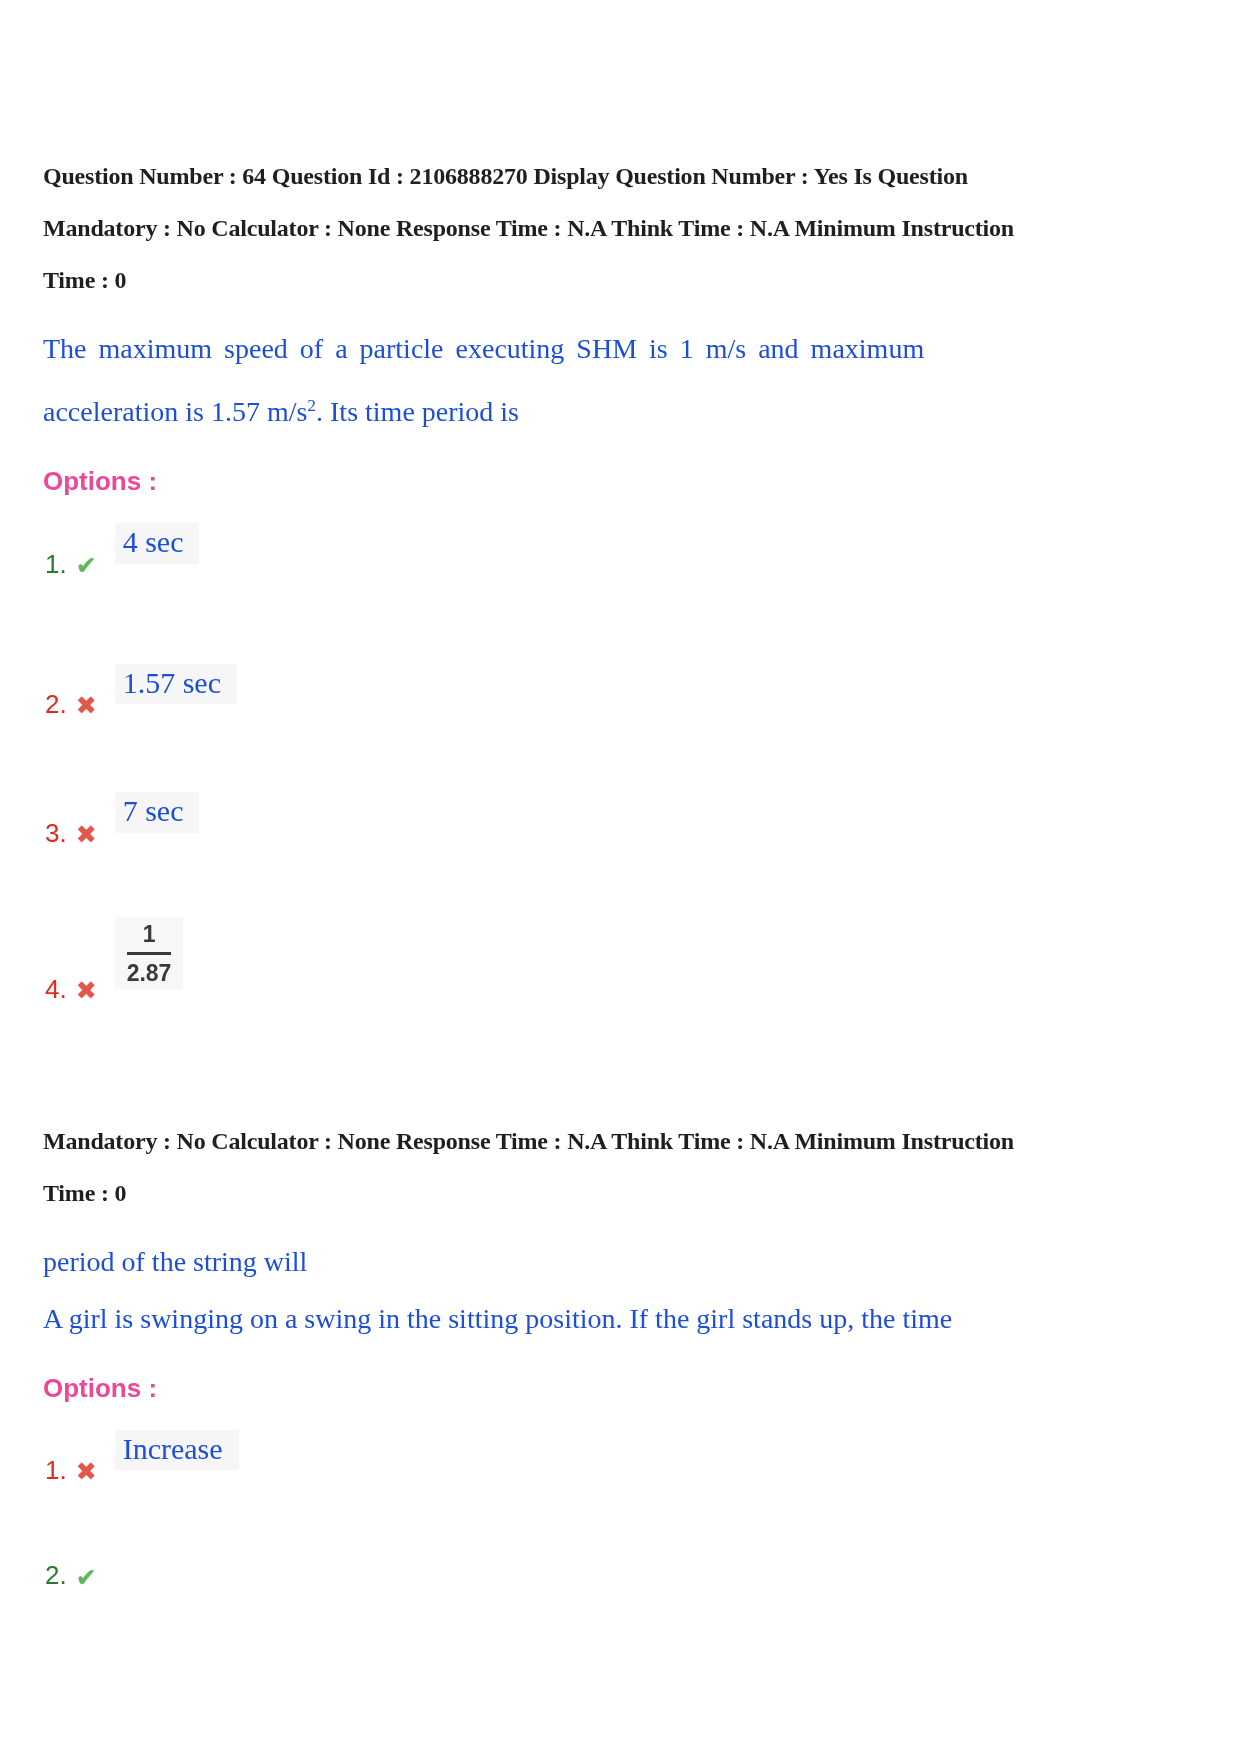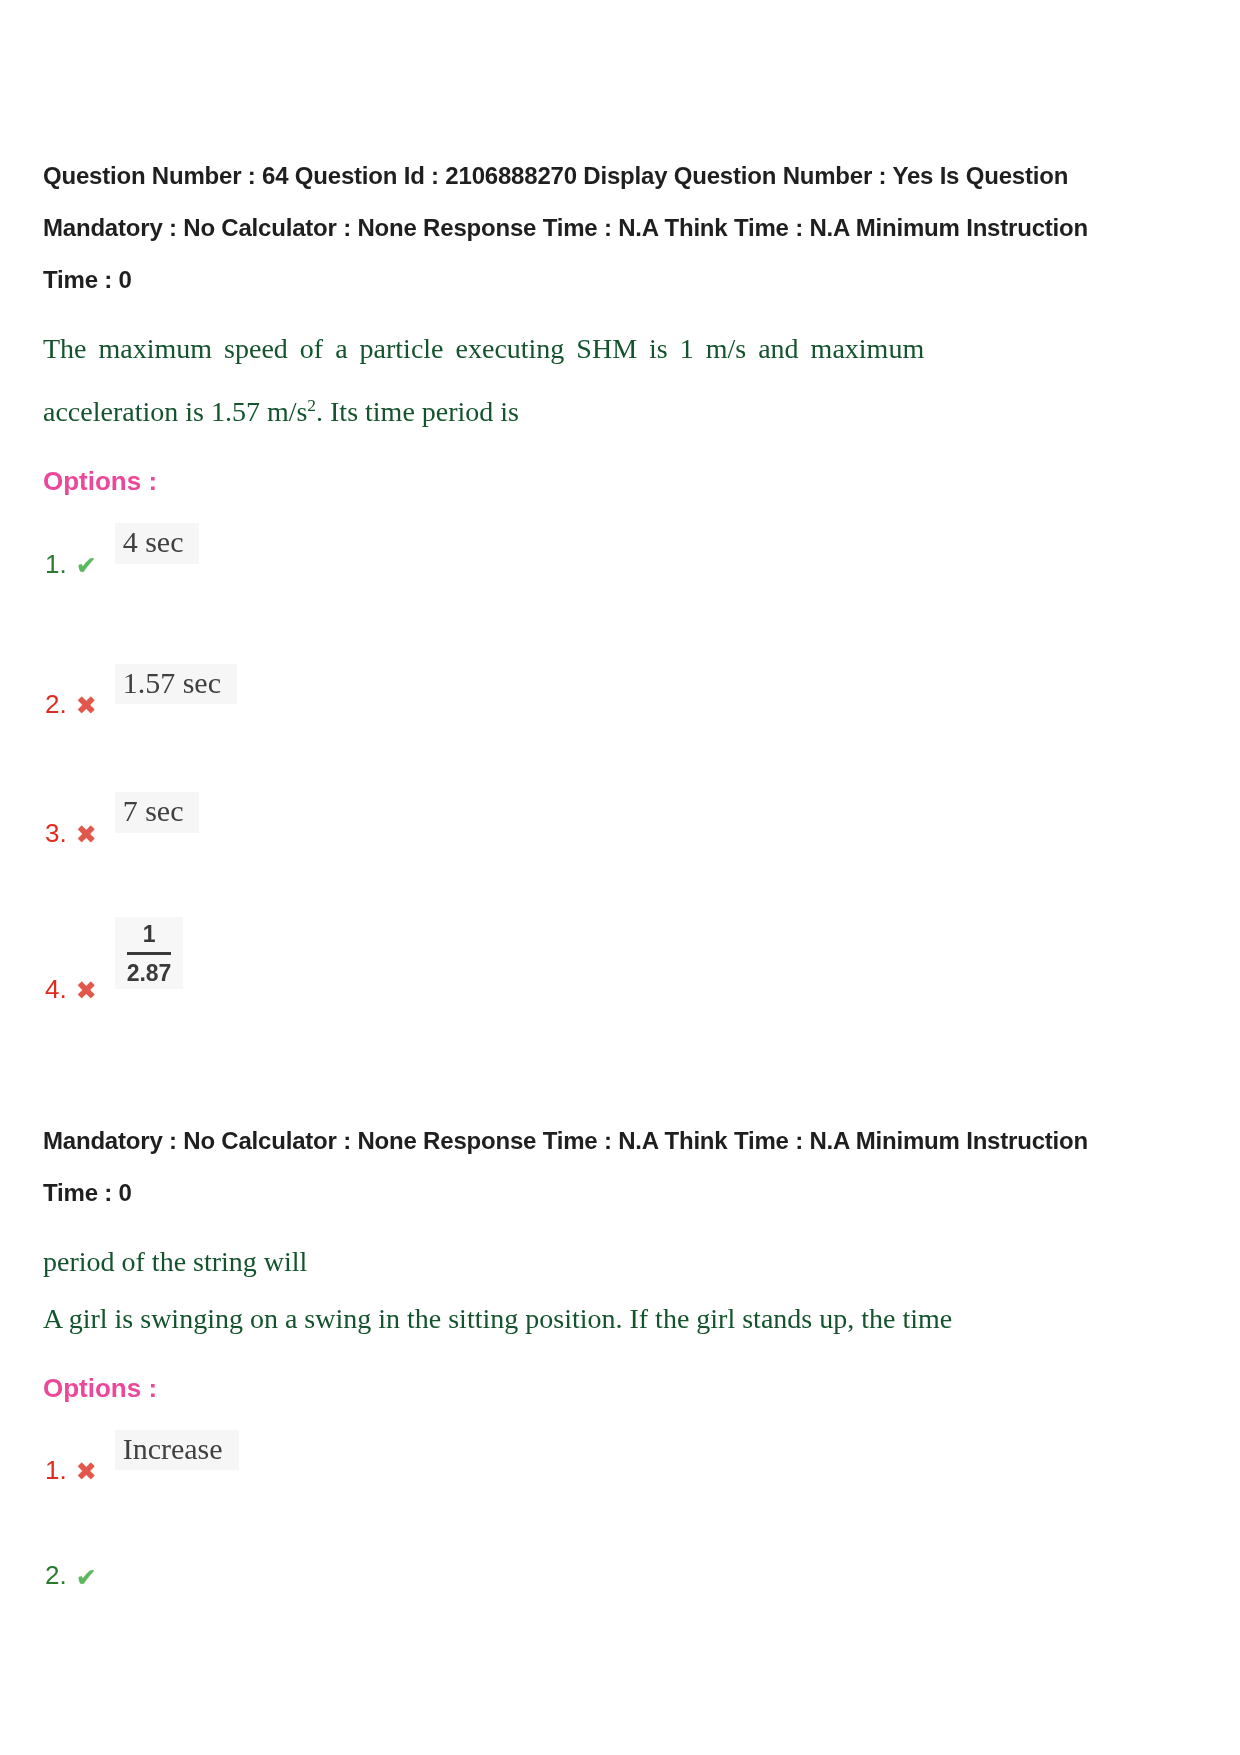--- a/index.html
+++ b/index.html
@@ -14,28 +14,28 @@
   .content { padding: 150px 40px 0 43px; }
 
   .q-header {
     font-family: "Liberation Sans", sans-serif;
     font-weight: 700;
     font-size: 24px;
     line-height: 52px;
     color: #1f1f1f;
     letter-spacing: -0.2px;
   }
-  .q-header .hline { white-space: nowrap; }
+  .q-header .hline { white-space: nowrap; font-family: Liberation Serif, serif; }
 
   .q-body {
     margin-top: 14px;
     font-family: "Liberation Serif", "DejaVu Serif", serif;
     font-size: 28px;
     line-height: 57px;
-    color: #14532d;
+    color: #1d4ed8;
     filter: blur(0.35px);
   }
   .q-body .bline { white-space: nowrap; }
   .q-body sup { font-size: 0.62em; }
   .wide-words { word-spacing: 5px; }
 
   .options-label {
     margin-top: 26px;
     font-family: "Liberation Sans", sans-serif;
     font-weight: 700;
@@ -48,21 +48,21 @@
   .opt-num.correct { color: #2c7a2f; }
   .opt-num.wrong   { color: #e02b20; }
   .opt-icon { font-size: 25px; line-height: 1; margin-left: 9px; }
   .opt-icon.correct { color: #5cb85c; text-shadow: 0 0 1px #8fd08f; }
   .opt-icon.wrong   { color: #e2574c; text-shadow: 0 0 1px #f0a49a; }
 
   .opt-label {
     font-family: "Liberation Serif", "DejaVu Serif", serif;
     font-size: 30px;
     line-height: 1.15;
-    color: #404040;
+    color: #1d4ed8;
     margin-left: 18px;
     transform: translateY(-14px);
     background: #f6f6f6;
     padding: 2px 16px 4px 8px;
     filter: blur(0.35px);
   }
 
   .fraction {
     display: inline-flex;
     flex-direction: column;

